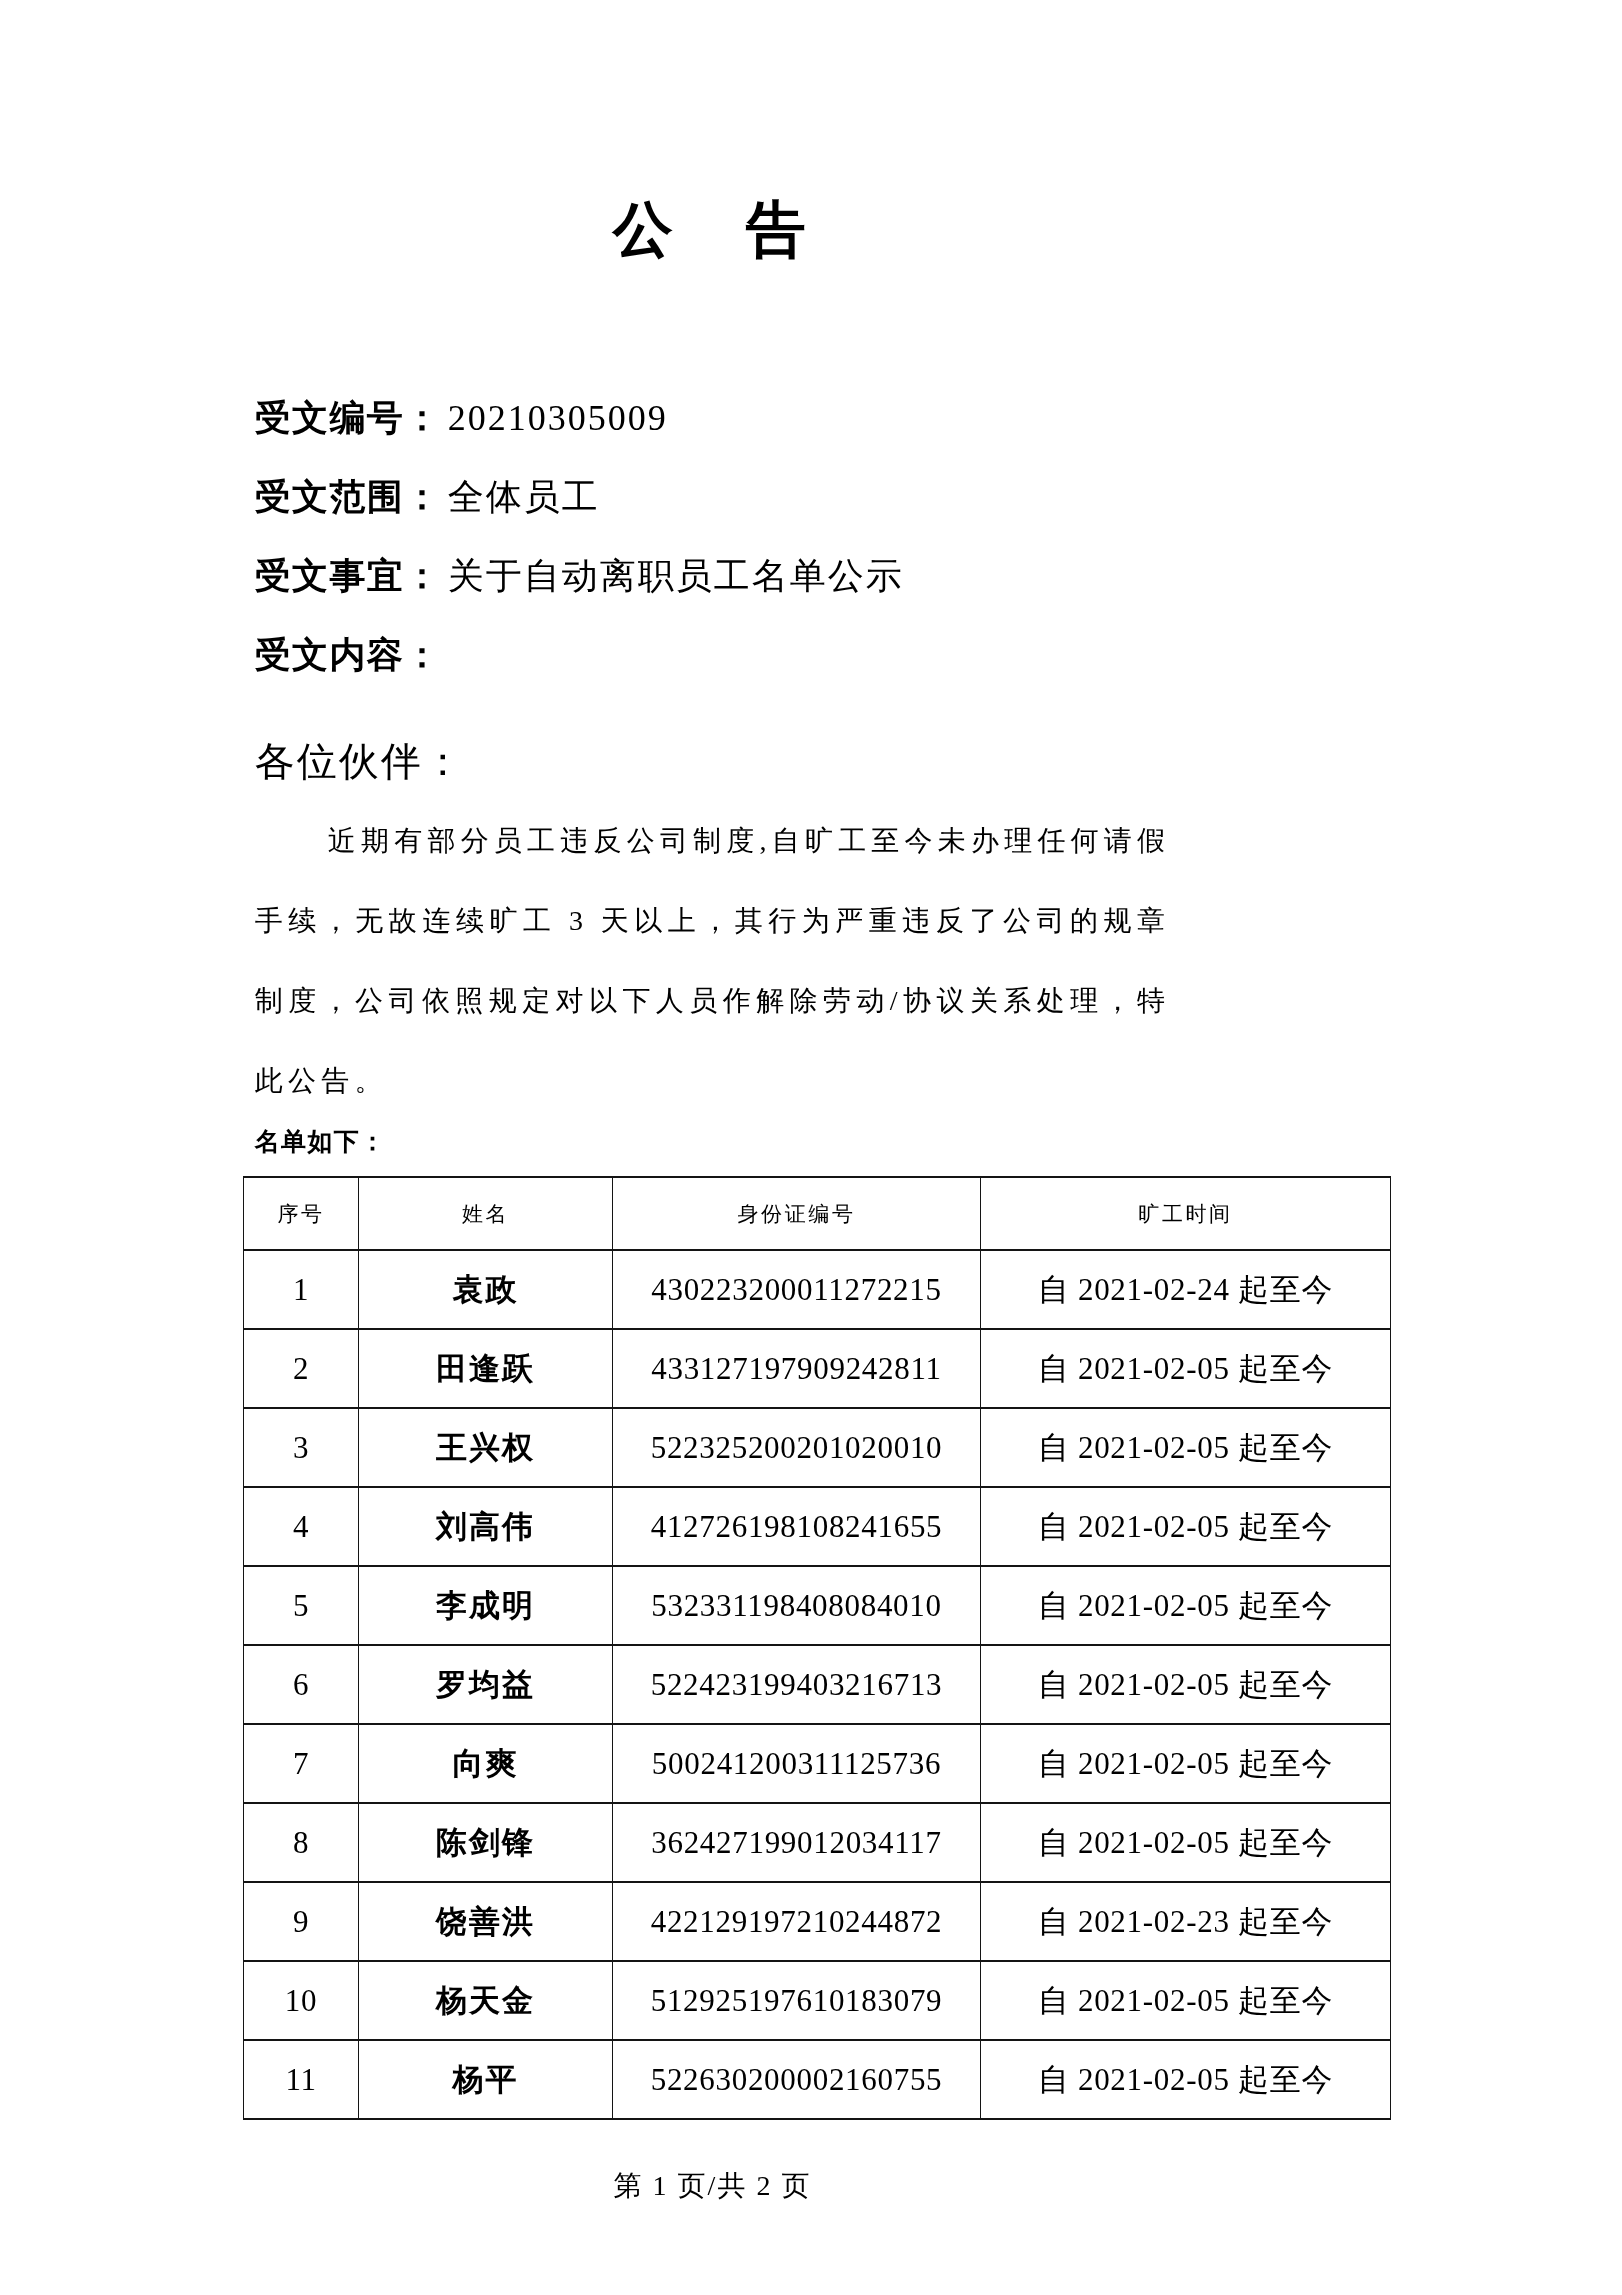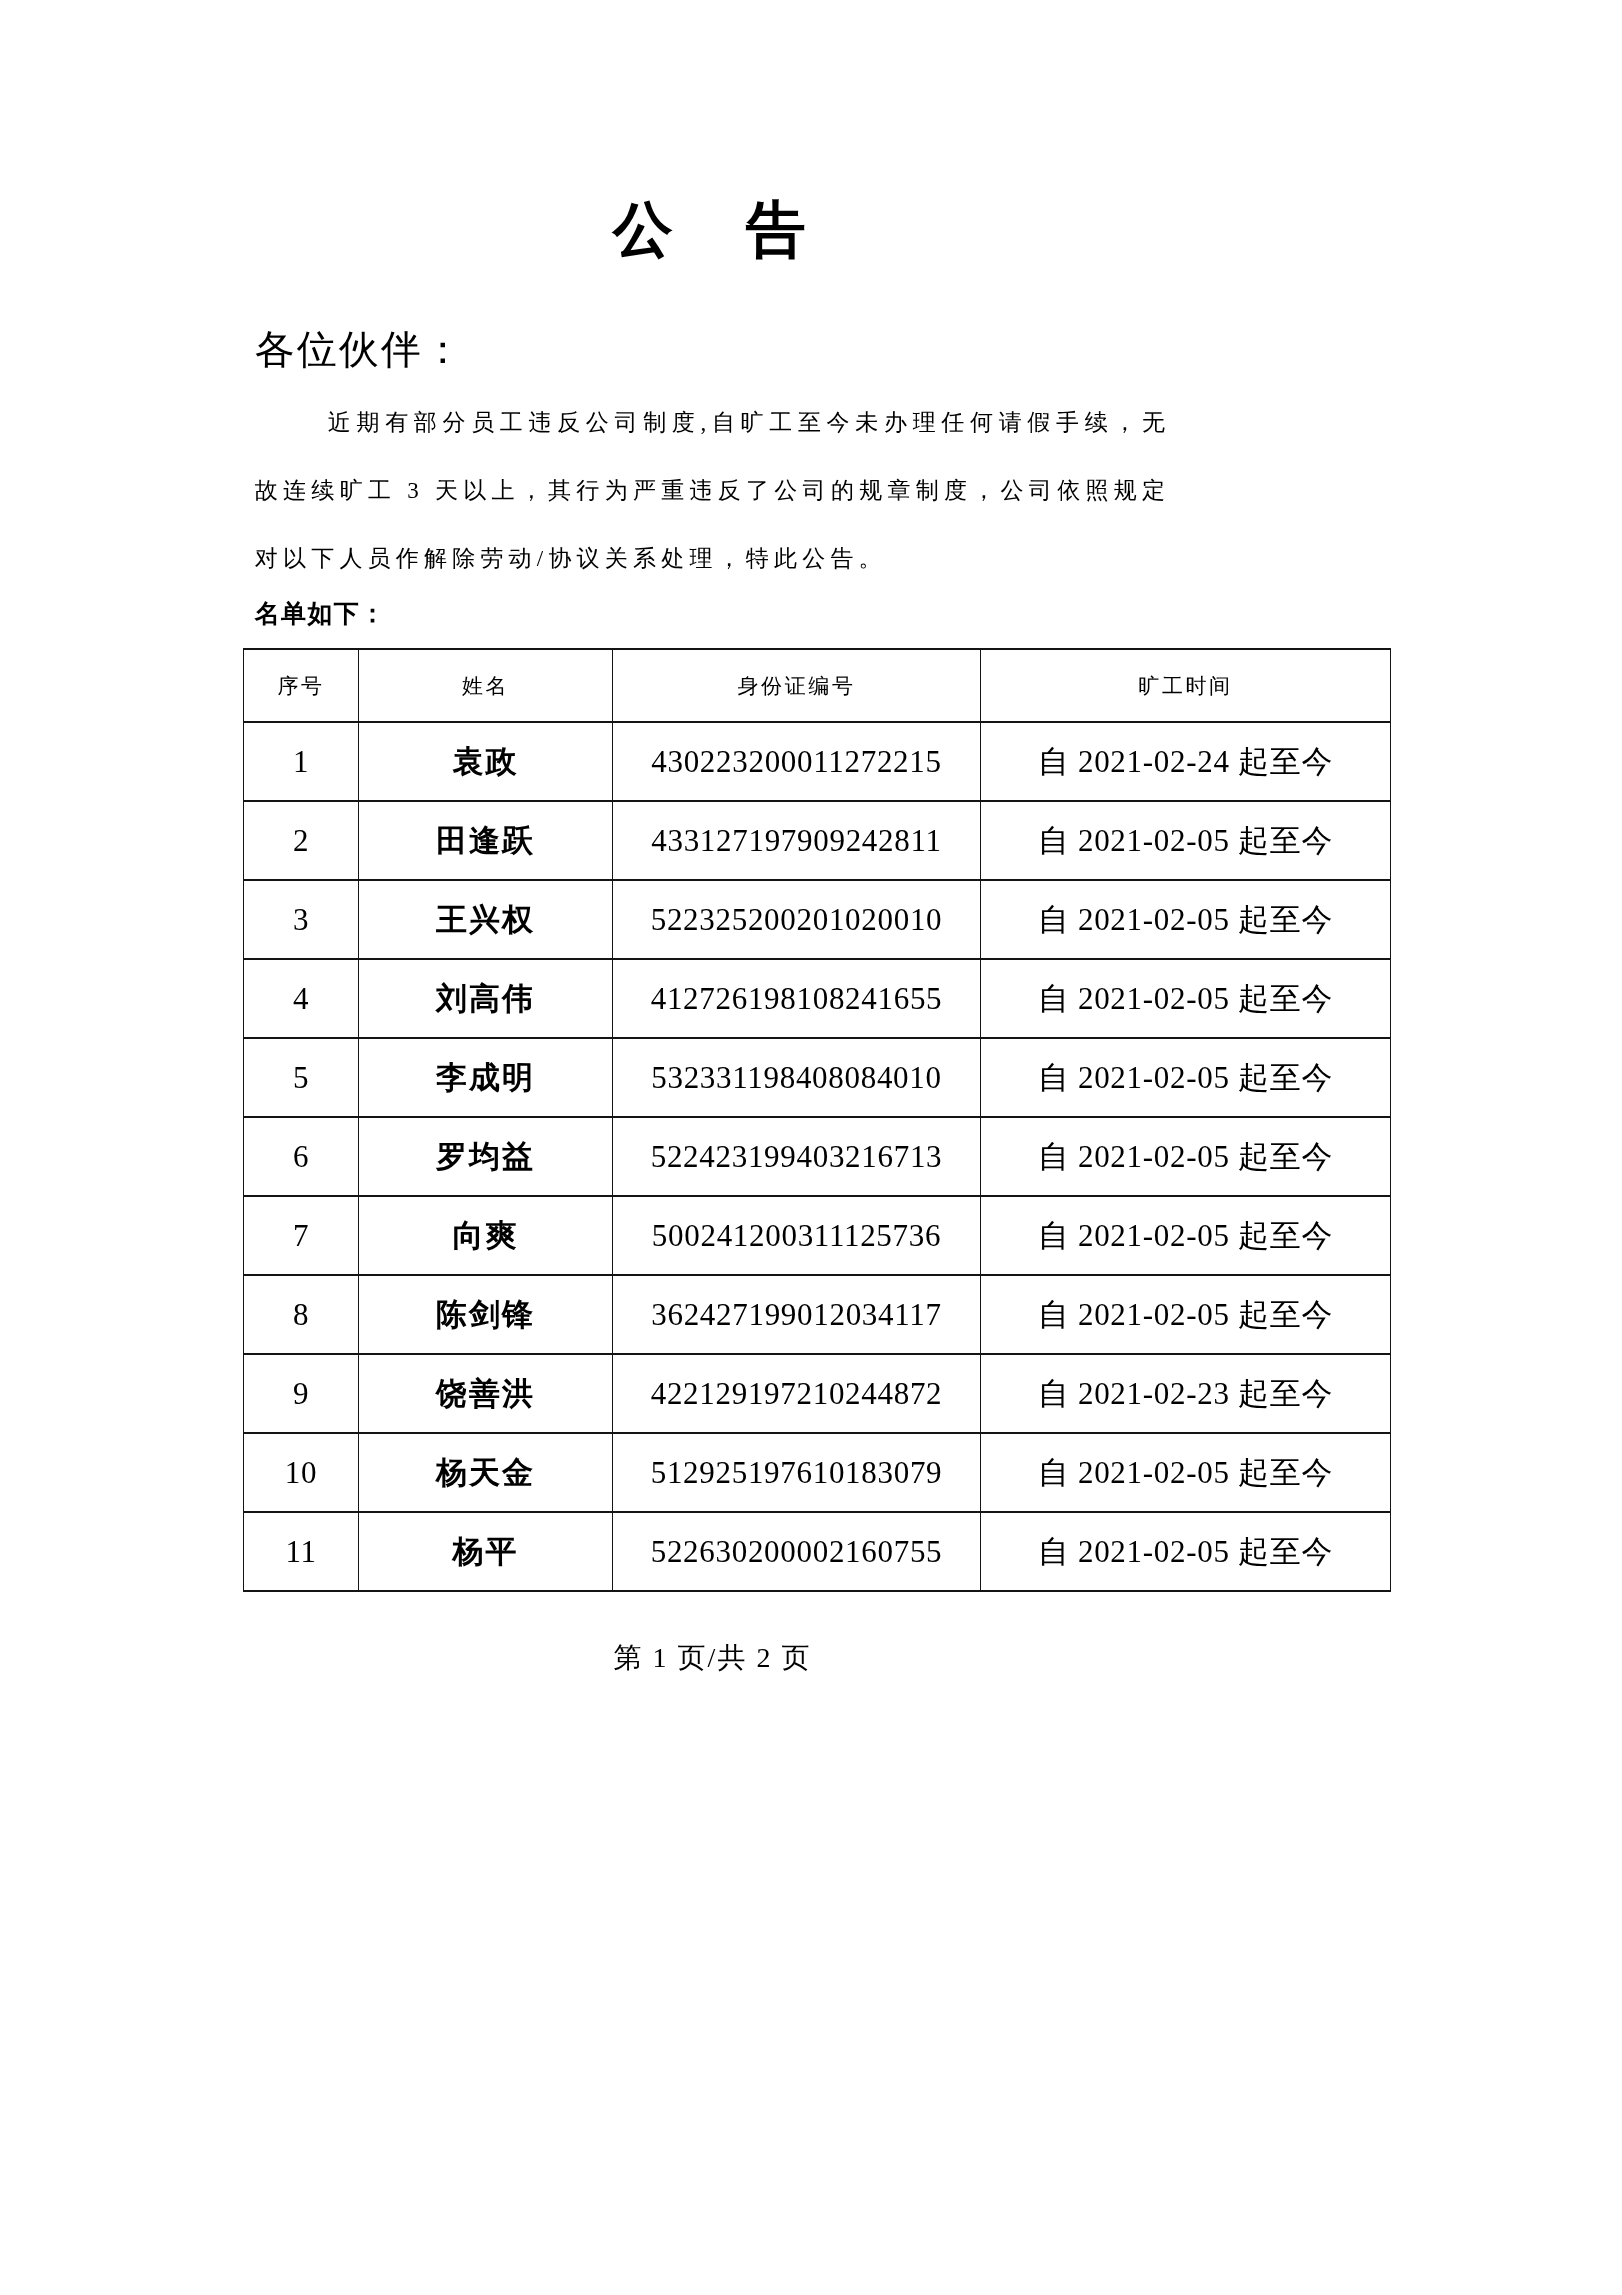--- a/index.html
+++ b/index.html
@@ -35,22 +35,22 @@
   }
   .field-value{margin-left:6.5px;letter-spacing:2px;}
   .salutation{
     margin:63px 11.8px 0 11.8px;
     font-size:40px;
     line-height:43px;
     letter-spacing:2px;
   }
   .body-par{
     margin:18.3px 11.8px 0 11.8px;
-    font-size:23px;
-    line-height:68px;
+    font-size:28px;
+    line-height:80px;
     letter-spacing:5.2px;
     text-indent:73px;
     text-align:justify;
     text-justify:inter-character;
   }
   .list-intro{
     margin:5.2px 11.8px 0 11.8px;
     font-size:25px;
     font-weight:bold;
     font-family:"Liberation Sans","DejaVu Sans",sans-serif;
@@ -121,20 +121,34 @@
     letter-spacing:9px;
   }
 </style>
 </head>
 <body>
 
 <div class="page">
 
   <h1 class="doc-title">公　告</h1>
 
+  <div class="fields">
+    <div class="field-row">
+      <span class="field-label">受文编号：</span><span class="field-value">20210305009</span>
+    </div>
+    <div class="field-row">
+      <span class="field-label">受文范围：</span><span class="field-value">全体员工</span>
+    </div>
+    <div class="field-row">
+      <span class="field-label">受文事宜：</span><span class="field-value">关于自动离职员工名单公示</span>
+    </div>
+    <div class="field-row">
+      <span class="field-label">受文内容：</span><span class="field-value"></span>
+    </div>
+  </div>
 
   <p class="salutation">各位伙伴：</p>
 
   <p class="body-par">近期有部分员工违反公司制度,自旷工至今未办理任何请假手续，无故连续旷工 3 天以上，其行为严重违反了公司的规章制度，公司依照规定对以下人员作解除劳动/协议关系处理，特此公告。</p>
 
   <div class="list-intro">名单如下：</div>
 
   <table class="roster">
     <colgroup>
         <col class="c0">

